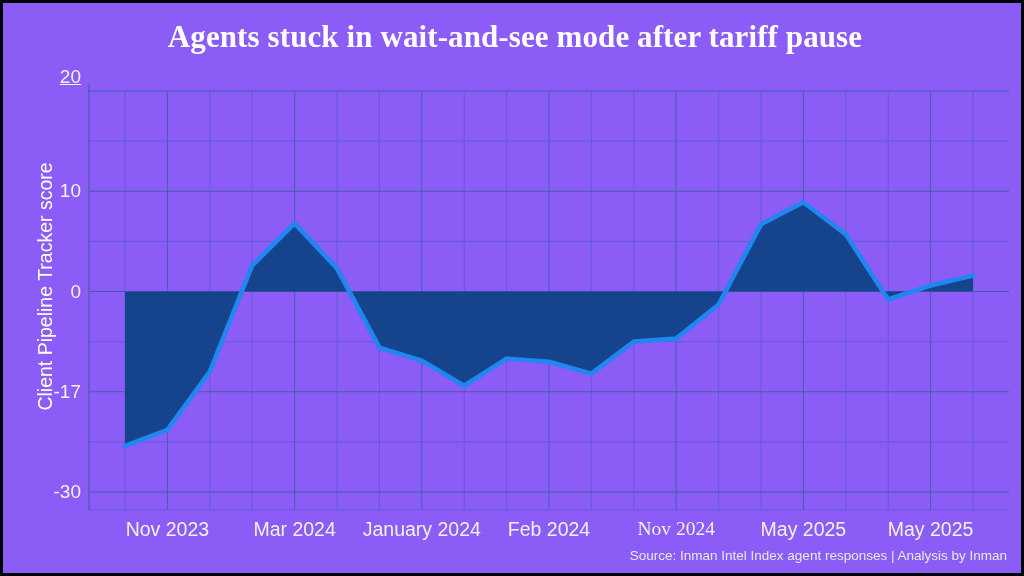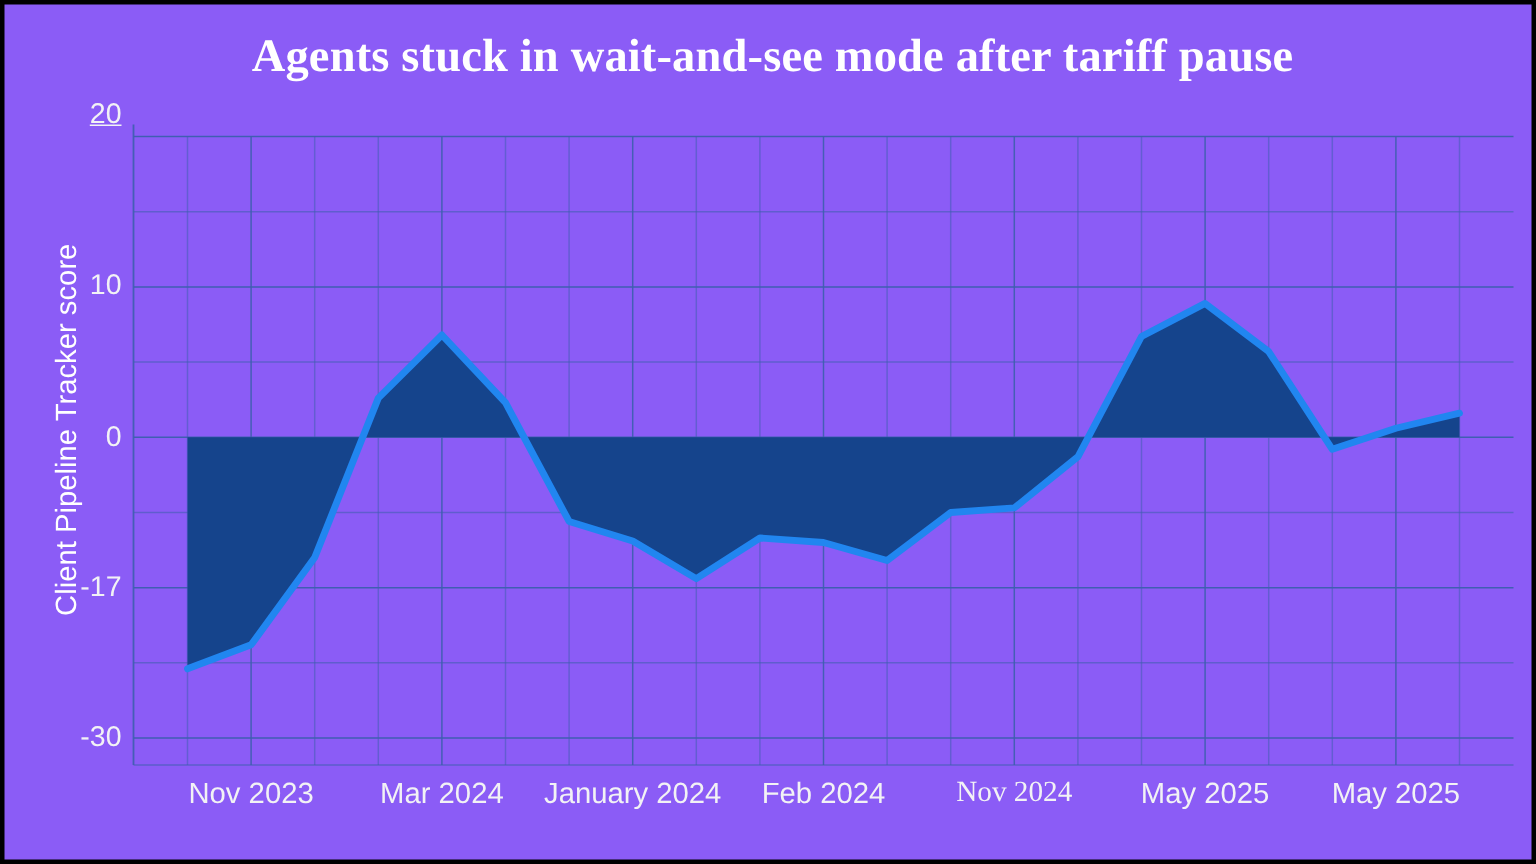--- a/index.html
+++ b/index.html
@@ -166,13 +166,14 @@
       <div class="xtick" style="left: 291.6px; top: 515px;">Mar 2024</div>
       <div class="xtick" style="left: 418.8px; top: 515px;">January 2024</div>
       <div class="xtick" style="left: 546px; top: 515px;">Feb 2024</div>
       <div class="xtick" style="left: 673.2px; top: 515px; font-family: Liberation Serif, serif;">Nov 2024</div>
       <div class="xtick" style="left: 800.4px; top: 515px;">May 2025</div>
       <div class="xtick" style="left: 927.6px; top: 515px;">May 2025</div>
     </div>
 
   <div id="y-axis-label">Client Pipeline Tracker score</div>
 
+  <div id="source-note">Source: Inman Intel Index agent responses | Analysis by Inman</div>
 </div>
 
 </body></html>

